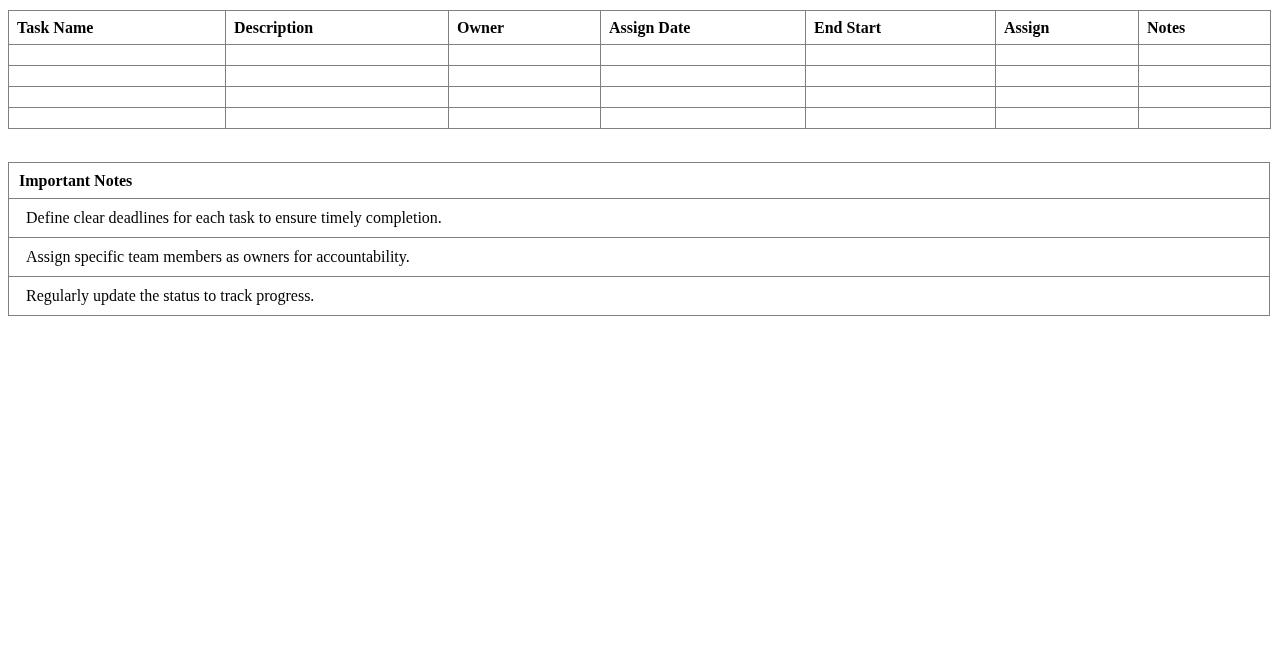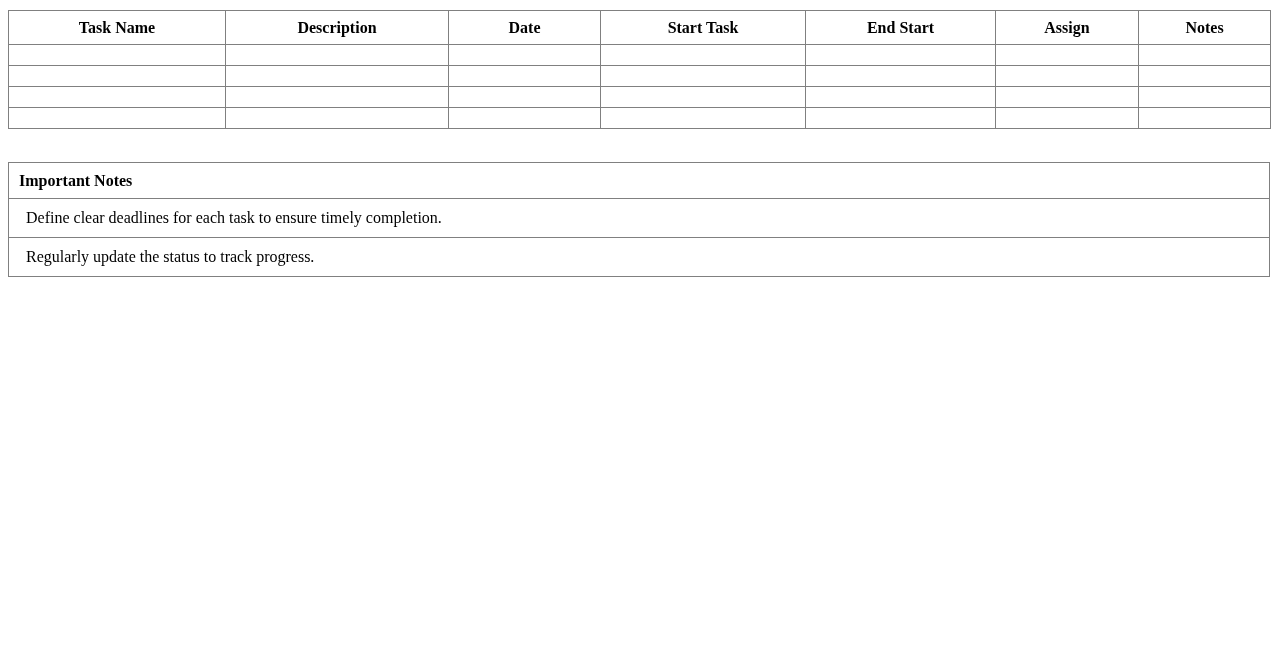--- a/index.html
+++ b/index.html
@@ -27,21 +27,20 @@
     vertical-align: middle;
     overflow: hidden;
     white-space: nowrap;
   }
   th { font-weight: bold; }
 
   .task-table { margin-top: 2px; }
   .task-table th {
     height: 33px;
     padding: 0 8px;
-    text-align: center;
   }
   .task-table td {
     height: 20px;
     padding: 0 8px;
   }
 
   .notes-table { margin-top: 33px; }
   .notes-table th {
     height: 35px;
     padding: 0 10px;
@@ -61,22 +60,22 @@
     <col style="width:152px">
     <col style="width:205px">
     <col style="width:190px">
     <col style="width:143px">
     <col style="width:132px">
   </colgroup>
   <thead>
     <tr>
       <th>Task Name</th>
       <th>Description</th>
-      <th>Date</th>
-      <th>Start Task</th>
+      <th>Owner</th>
+      <th>Assign Date</th>
       <th>End Start</th>
       <th>Assign</th>
       <th>Notes</th>
     </tr>
   </thead>
   <tbody>
     <tr>
       <td></td>
       <td></td>
       <td></td>
@@ -119,16 +118,19 @@
   <thead>
     <tr>
       <th>Important Notes</th>
     </tr>
   </thead>
   <tbody>
     <tr>
       <td>Define clear deadlines for each task to ensure timely completion.</td>
     </tr>
     <tr>
+      <td>Assign specific team members as owners for accountability.</td>
+    </tr>
+    <tr>
       <td>Regularly update the status to track progress.</td>
     </tr>
   </tbody>
 </table>
 
 </body></html>

